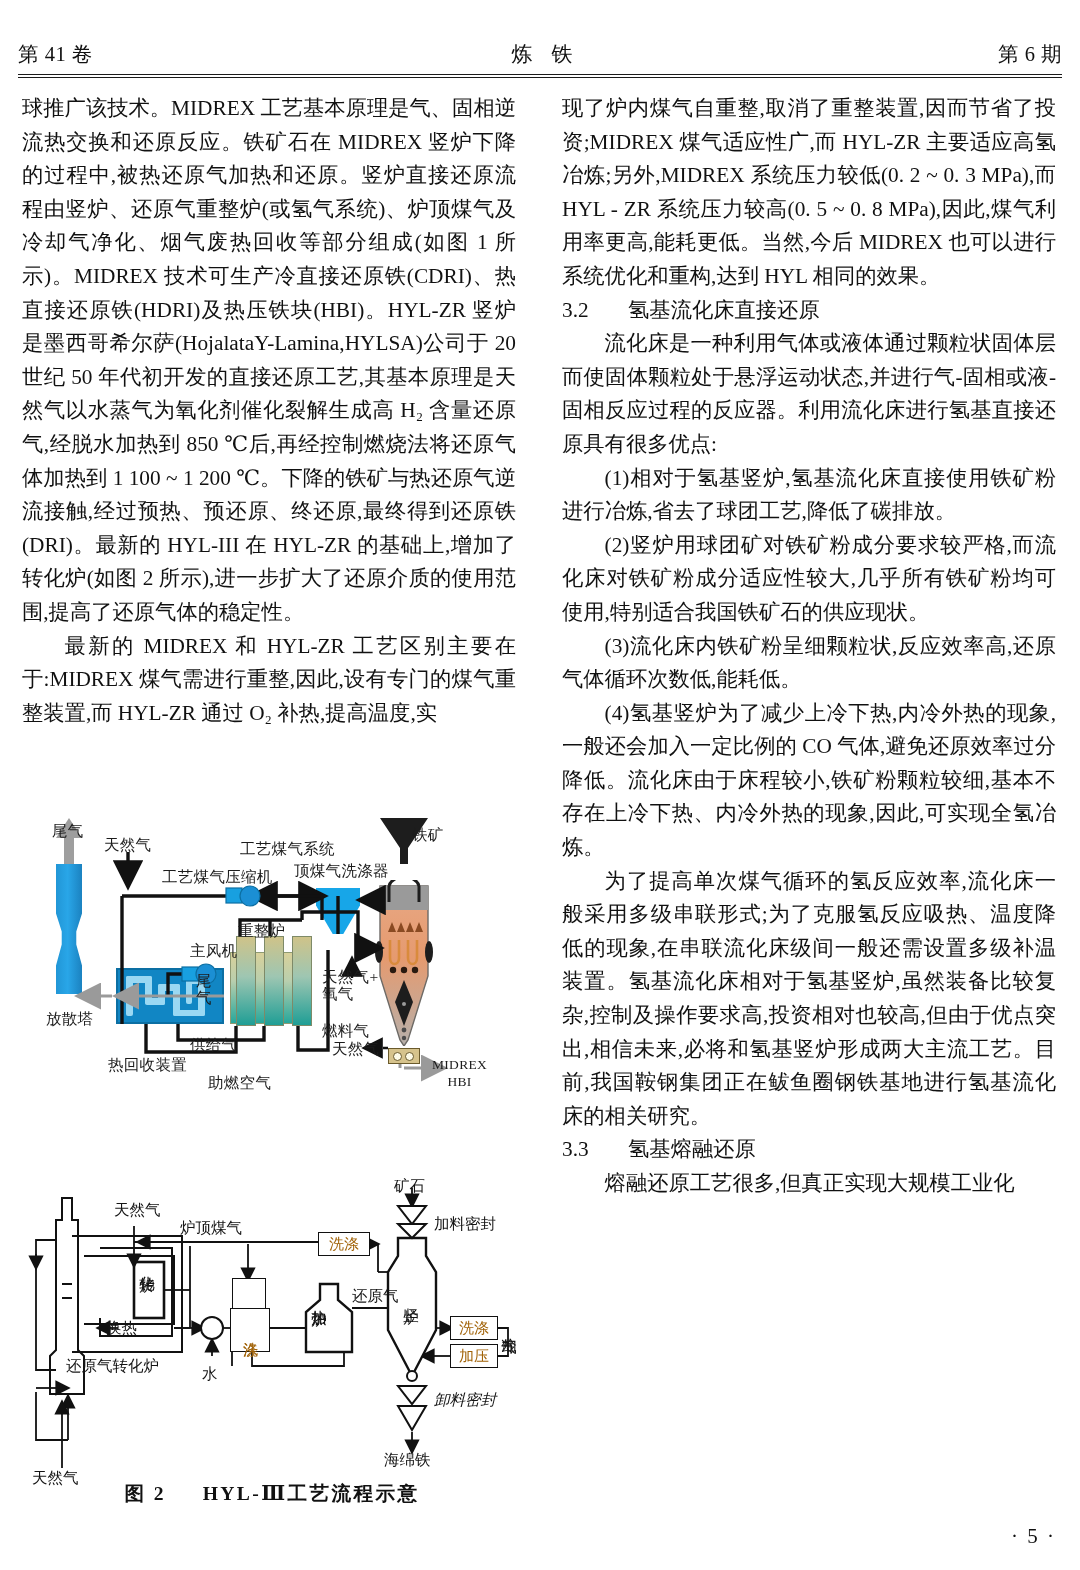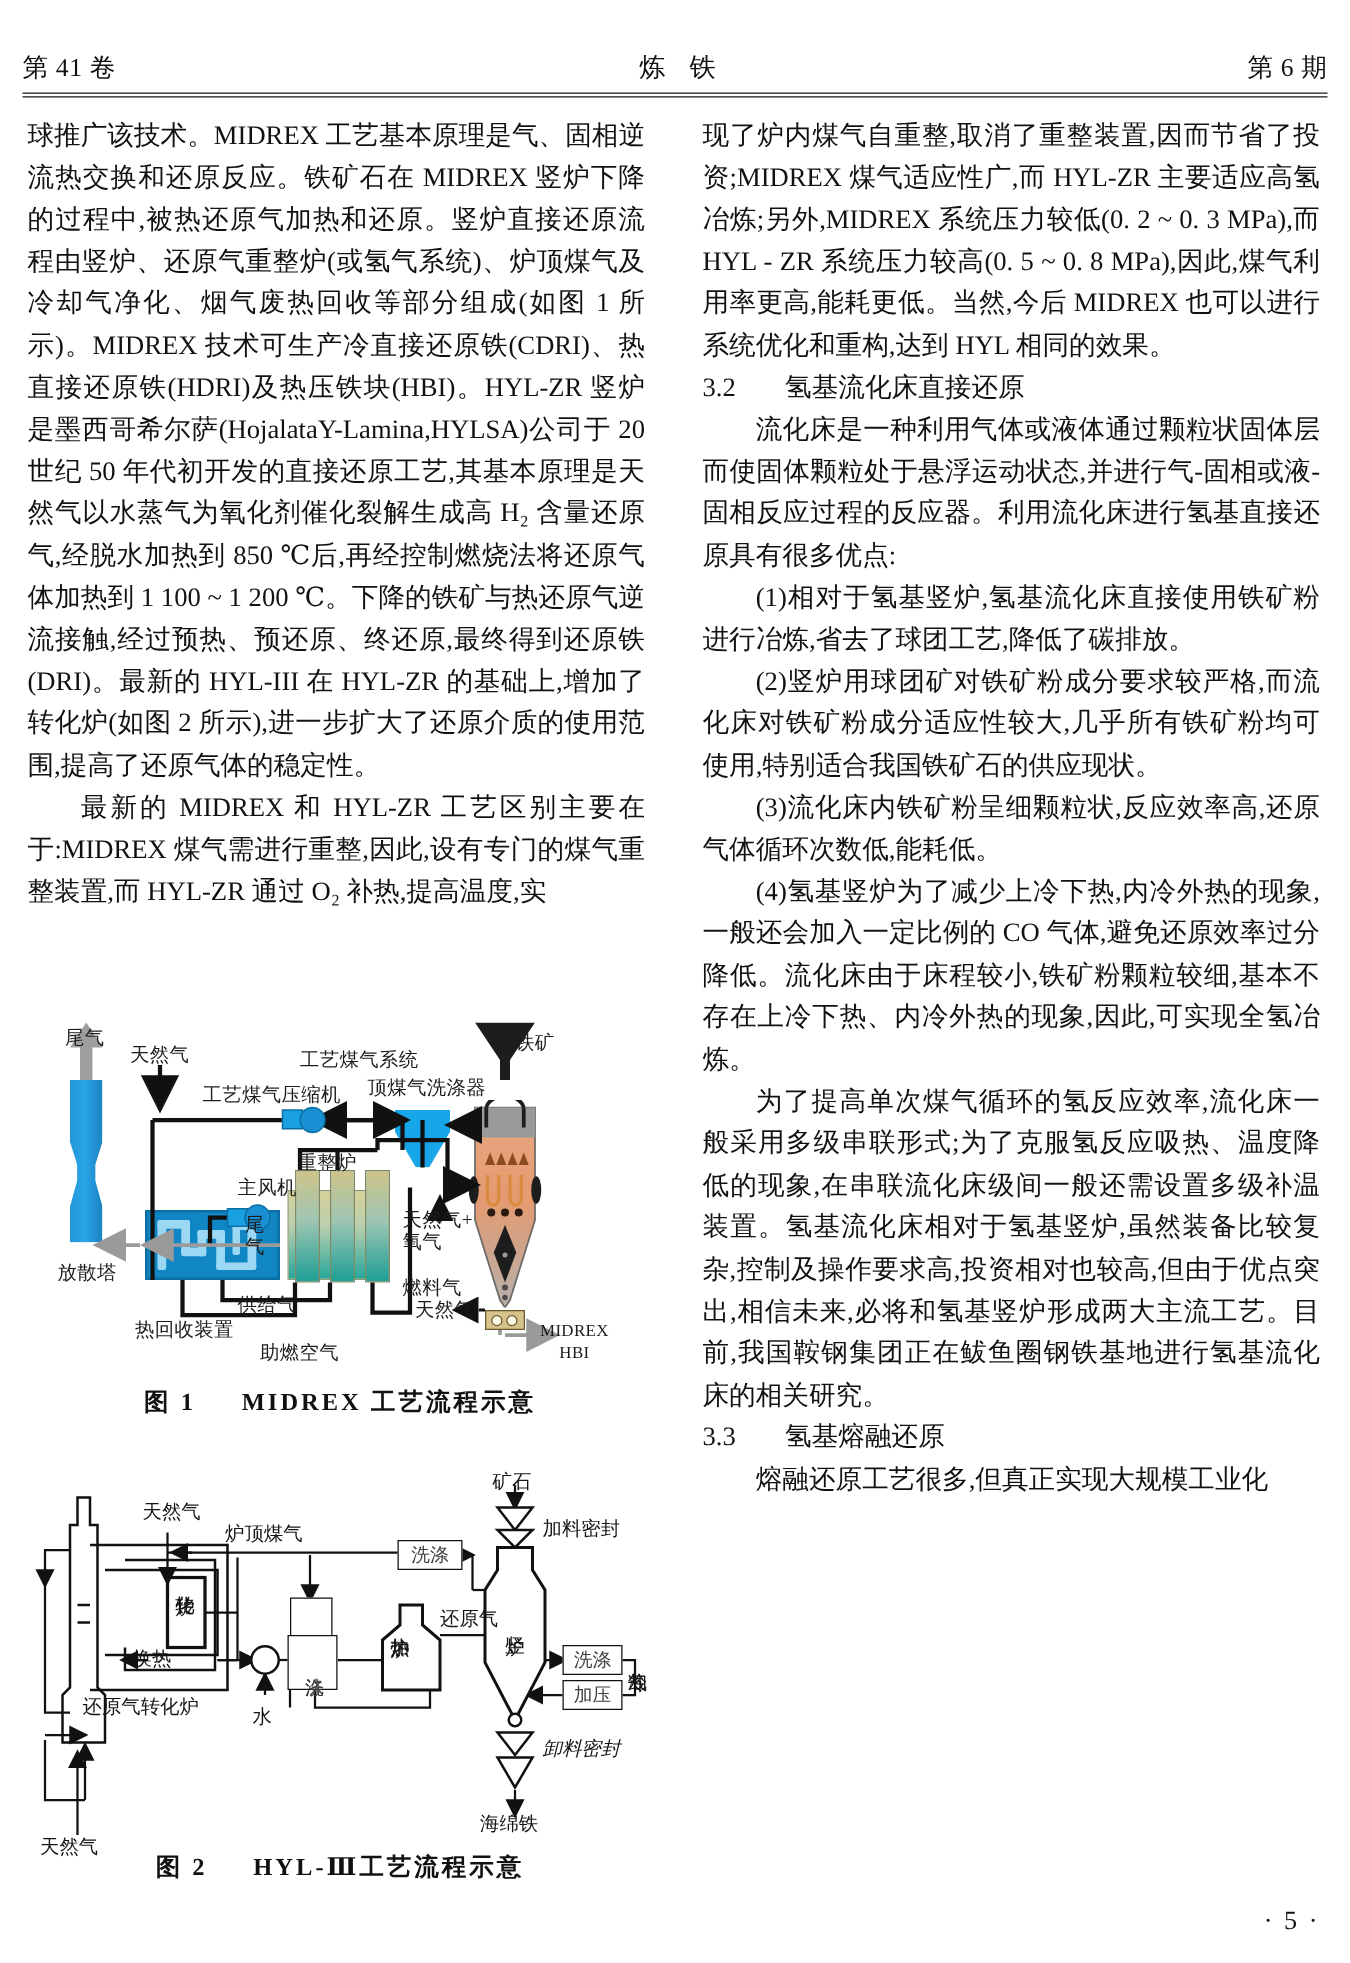--- a/index.html
+++ b/index.html
@@ -109,21 +109,21 @@
   #fig2 { left: 22px; top: 1180px; width: 500px; height: 340px; }
   #fig2 .canvas { position: relative; width: 500px; height: 300px; }
   #fig2 .lbl {
     position: absolute; font-size: 15.5px; color: #141414;
     white-space: nowrap; line-height: 16px;
   }
   #fig2 .vlbl { writing-mode: vertical-rl; text-orientation: upright;
     line-height: 15px; letter-spacing: 0px; }
   #fig2 .box {
     position: absolute; border: 1.8px solid #111; background: #fff;
-    font-size: 15px; text-align: center; color: #404040;
+    font-size: 15px; text-align: center; color: #a16207;
     display: flex; align-items: center; justify-content: center;
   }
 </style>
 </head>
 <body>
 
 <div class="page">
 
   <div class="header">
     <span>第 41 卷</span>
@@ -283,25 +283,20 @@
       <div class="lbl" style="left:300px; top:222px;">燃料气</div>
       <div class="lbl" style="left:310px; top:240px;">天然气</div>
       <div class="lbl" style="left:168px; top:236px;">供给气</div>
       <div class="lbl" style="left:186px; top:274px;">助燃空气</div>
       <div class="lbl" style="left:86px;  top:256px;">热回收装置</div>
       <div class="lbl" style="left:24px;  top:210px;">放散塔</div>
       <div class="lbl lblsm" style="left:410px;top:256px;white-space:pre-line;text-align:center;">MIDREX
 HBI</div>
     </div>
 
-    <div class="figcap">
-      <span>图 1</span>
-      <span style="display:inline-block;width:22px"></span>
-      <span>MIDREX 工艺流程示意</span>
-    </div>
   </div>
 
   <div class="figwrap" id="fig2">
     <div class="canvas">
 
       <svg style="position:absolute;left:0;top:0;width:500px;height:300px" viewBox="0 0 500 300">
         <defs>
           <marker id="a2" markerWidth="8.5" markerHeight="8.5" refX="7" refY="4.25" orient="auto">
             <polygon points="0,0 8.5,4.25 0,8.5" fill="#111"></polygon>
           </marker>

